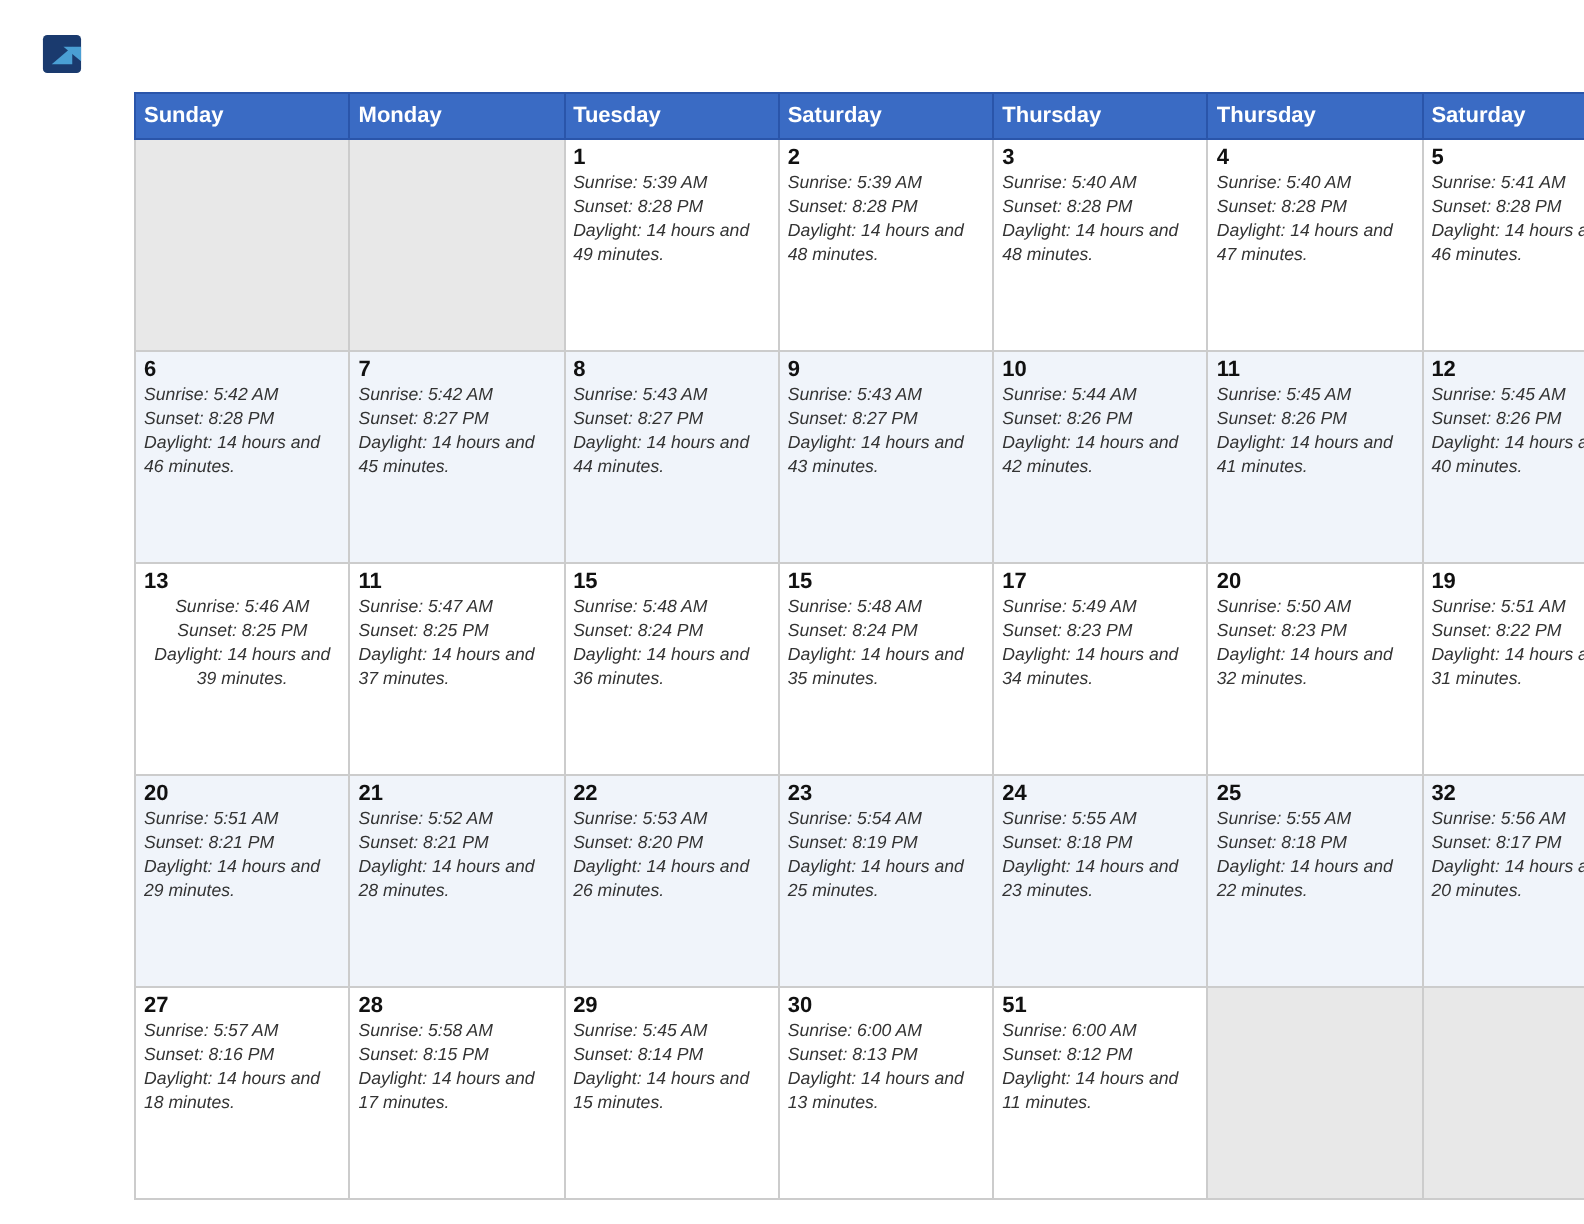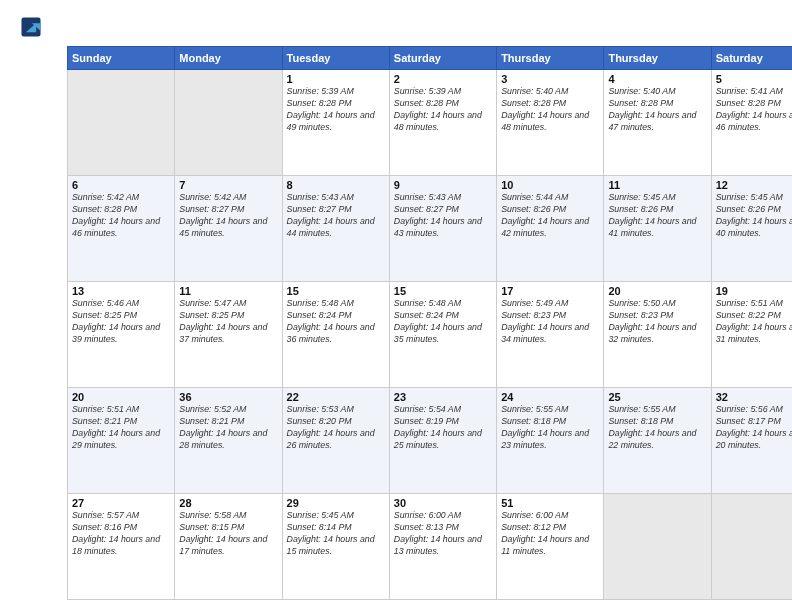--- a/index.html
+++ b/index.html
@@ -213,21 +213,21 @@
           <td>
             <div class="day-num">12</div>
             <div class="day-detail" style="white-space: pre-line;">Sunrise: 5:45 AM
 Sunset: 8:26 PM
 Daylight: 14 hours and 40 minutes.</div>
           </td>
         </tr>
         <tr>
           <td>
             <div class="day-num">13</div>
-            <div class="day-detail" style="white-space: pre-line;">Sunrise: 5:46 AM
+            <div class="day-detail" style="white-space: pre-line; text-align: center;">Sunrise: 5:46 AM
 Sunset: 8:25 PM
 Daylight: 14 hours and 39 minutes.</div>
           </td>
           <td>
             <div class="day-num">11</div>
             <div class="day-detail" style="white-space: pre-line;">Sunrise: 5:47 AM
 Sunset: 8:25 PM
 Daylight: 14 hours and 37 minutes.</div>
           </td>
           <td>
@@ -262,21 +262,21 @@
           </td>
         </tr>
         <tr>
           <td>
             <div class="day-num">20</div>
             <div class="day-detail" style="white-space: pre-line;">Sunrise: 5:51 AM
 Sunset: 8:21 PM
 Daylight: 14 hours and 29 minutes.</div>
           </td>
           <td>
-            <div class="day-num">36</div>
+            <div class="day-num">21</div>
             <div class="day-detail" style="white-space: pre-line;">Sunrise: 5:52 AM
 Sunset: 8:21 PM
 Daylight: 14 hours and 28 minutes.</div>
           </td>
           <td>
             <div class="day-num">22</div>
             <div class="day-detail" style="white-space: pre-line;">Sunrise: 5:53 AM
 Sunset: 8:20 PM
 Daylight: 14 hours and 26 minutes.</div>
           </td>

